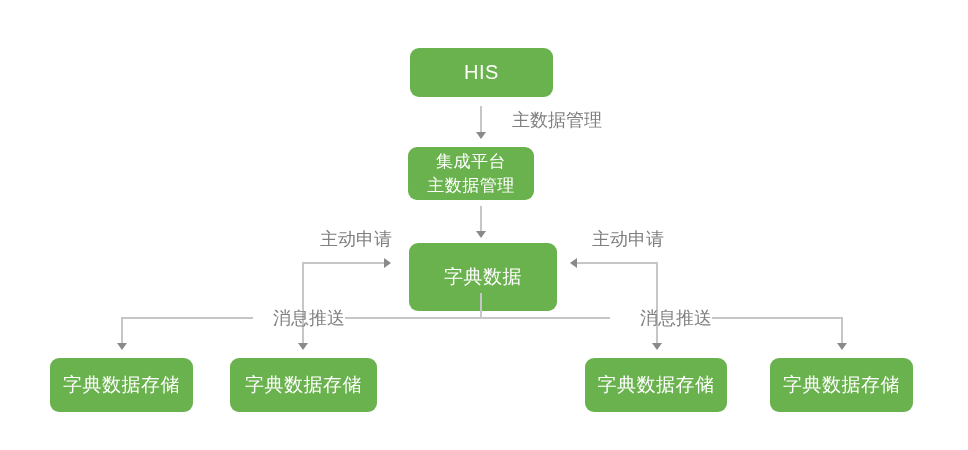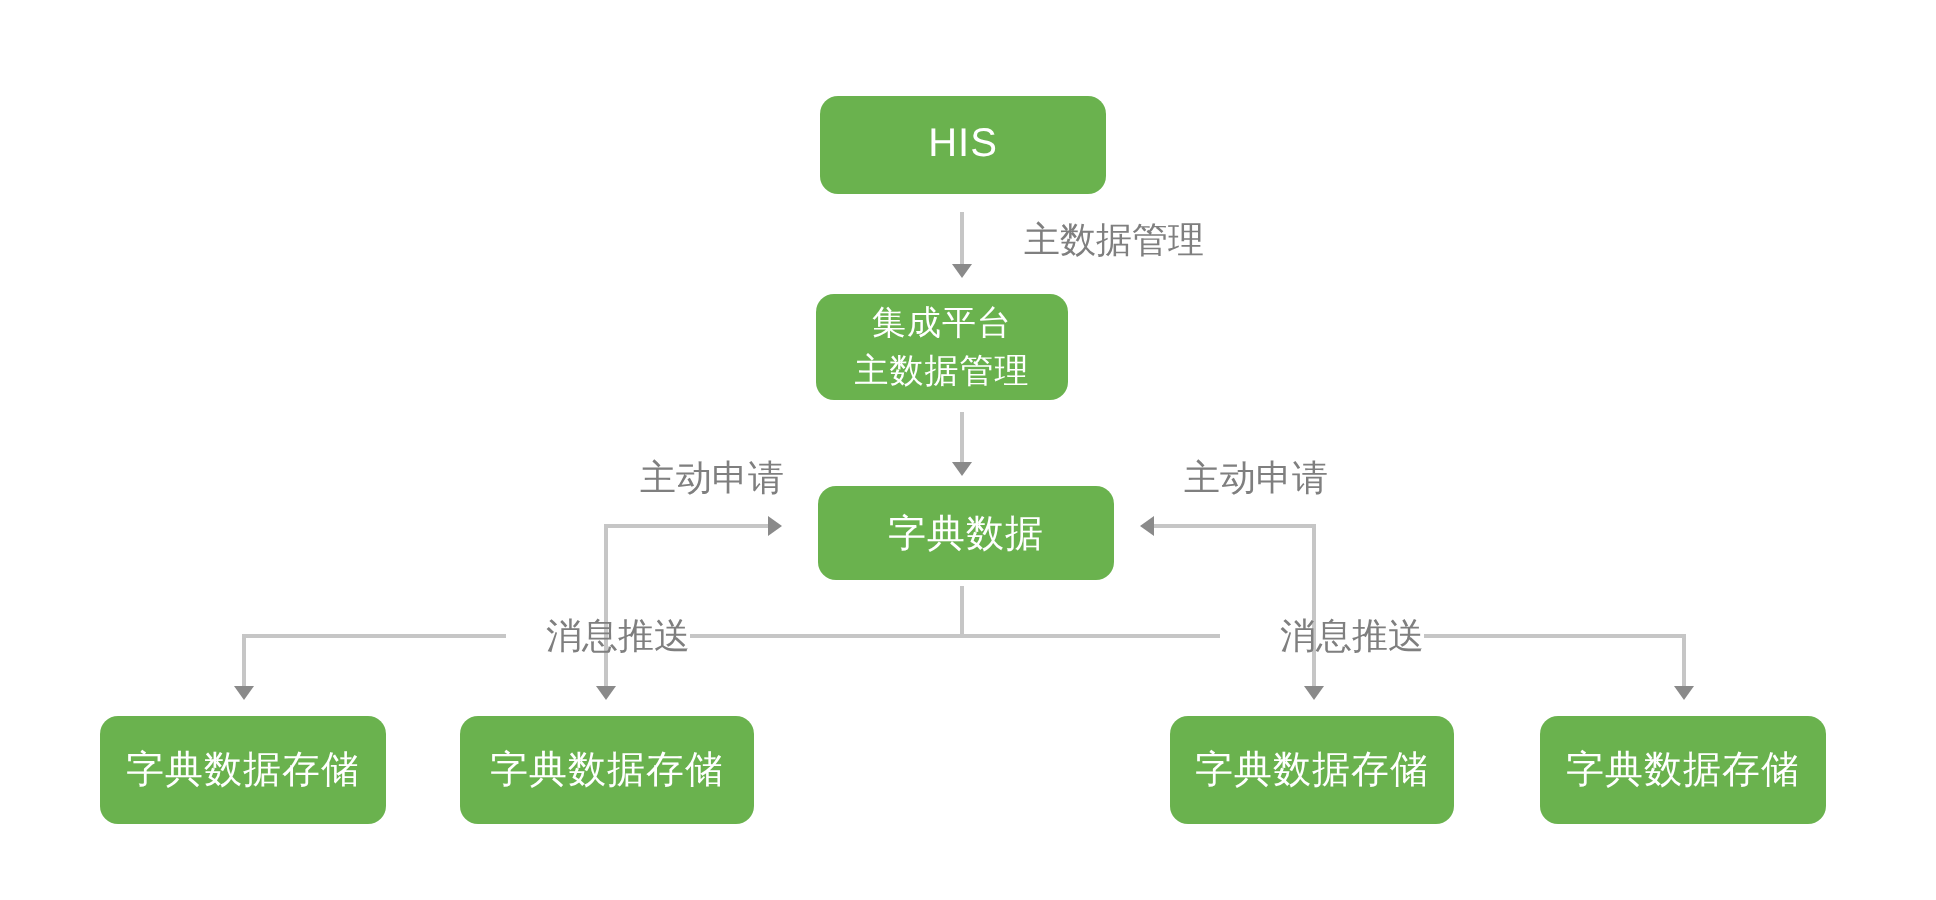--- a/index.html
+++ b/index.html
@@ -75,21 +75,21 @@
   <div class="edge-label" style="left:512px;top:108px;">主数据管理</div>
 
   <div class="node" style="left:408px;top:147px;width:126px;height:53px;font-size:17px;">
     <span class="ln">集成平台</span>
     <span class="ln">主数据管理</span>
   </div>
 
   <div class="vline" style="left:480px;top:206px;height:25px;"></div>
   <div class="ah ah-down" style="left:476px;top:231px;"></div>
 
-  <div class="node" style="left:409px;top:243px;width:148px;height:47px;font-size:19px;font-family:Liberation Mono, monospace;">
+  <div class="node" style="left:409px;top:243px;width:148px;height:68px;font-size:19px;font-family:Liberation Mono, monospace;">
     <span>字典数据</span>
   </div>
 
   <div class="edge-label center" style="left:300px;top:227px;width:92px;">主动申请</div>
   <div class="hline" style="left:303px;top:262px;width:81px;"></div>
   <div class="ah ah-right" style="left:384px;top:258px;"></div>
   <div class="vline" style="left:302px;top:262px;height:82px;"></div>
   <div class="ah ah-down" style="left:298px;top:343px;"></div>
 
   <div class="edge-label center" style="left:572px;top:227px;width:92px;">主动申请</div>

